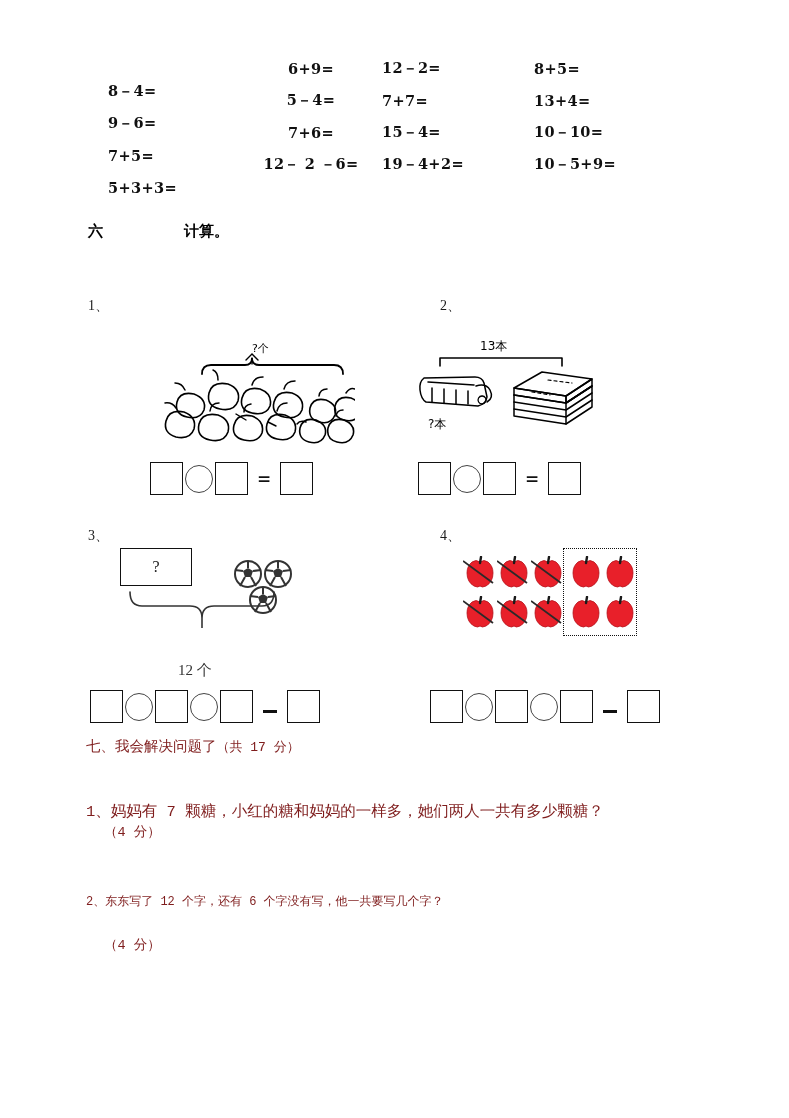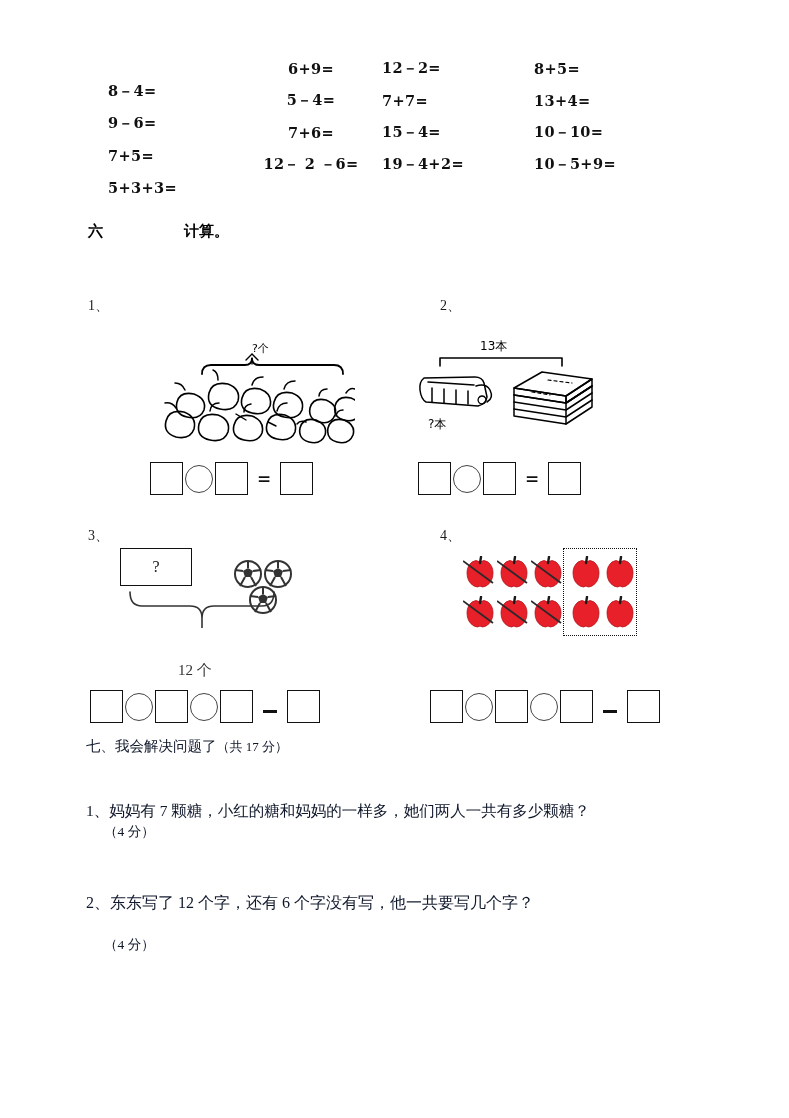--- a/index.html
+++ b/index.html
@@ -148,29 +148,29 @@
     position: absolute;
     left: 100px; top: -8px;
     width: 74px; height: 88px;
     border: 1.6px dotted #111;
     box-sizing: border-box;
   }
 
   
   .cn-text {
     position: absolute;
-    font-family: Liberation Serif, serif;
-    color: #0f172a;
+    font-family: Liberation Mono, monospace;
+    color: #7f1d1d;
     white-space: nowrap;
   }
   #sec7-title { left: 86px; top: 737px; font-size: 14.5px; }
   #sec7-title .paren { font-size: 13px; }
   #q1-text { left: 86px; top: 780px; font-size: 15.5px; margin-top: 21px; }
   #q1-pts  { left: 104px; top: 823px; font-size: 13.5px; }
-  #q2-text { left: 86px; top: 893px; font-size: 16px; }
+  #q2-text { left: 86px; top: 893px; font-size: 12px; }
   #q2-pts  { left: 104px; top: 936px; font-size: 13.5px; }
 </style>
 </head>
 <body>
 
 <div id="calc-grid">
   <div class="calc-row">
     <span class="calc-cell c0">8－4=</span>
     <span class="calc-cell c1">6+9=</span>
     <span class="calc-cell c2">12－2=</span>

